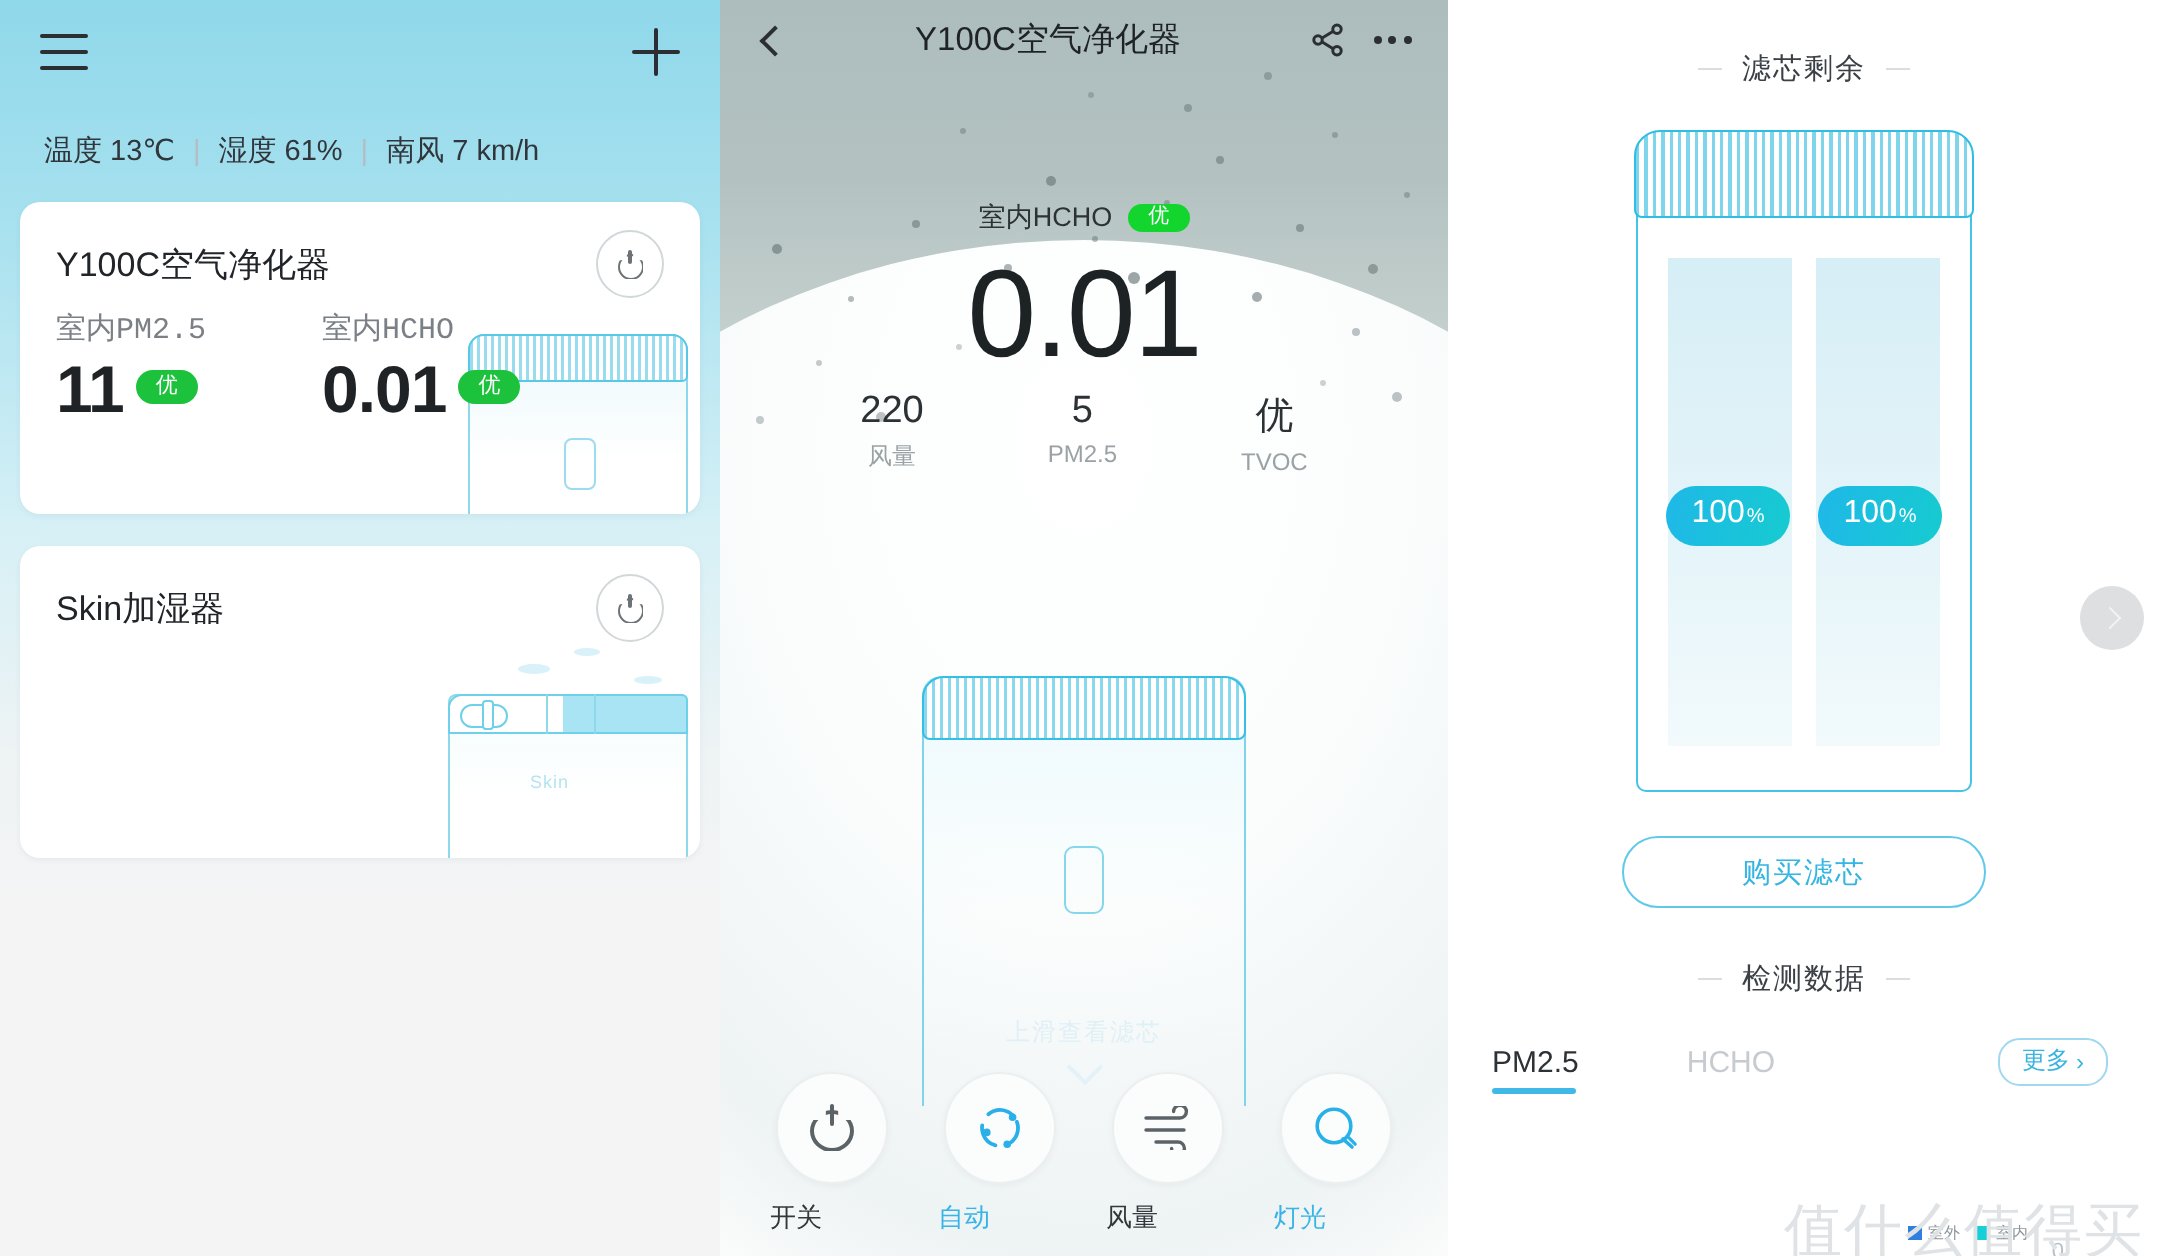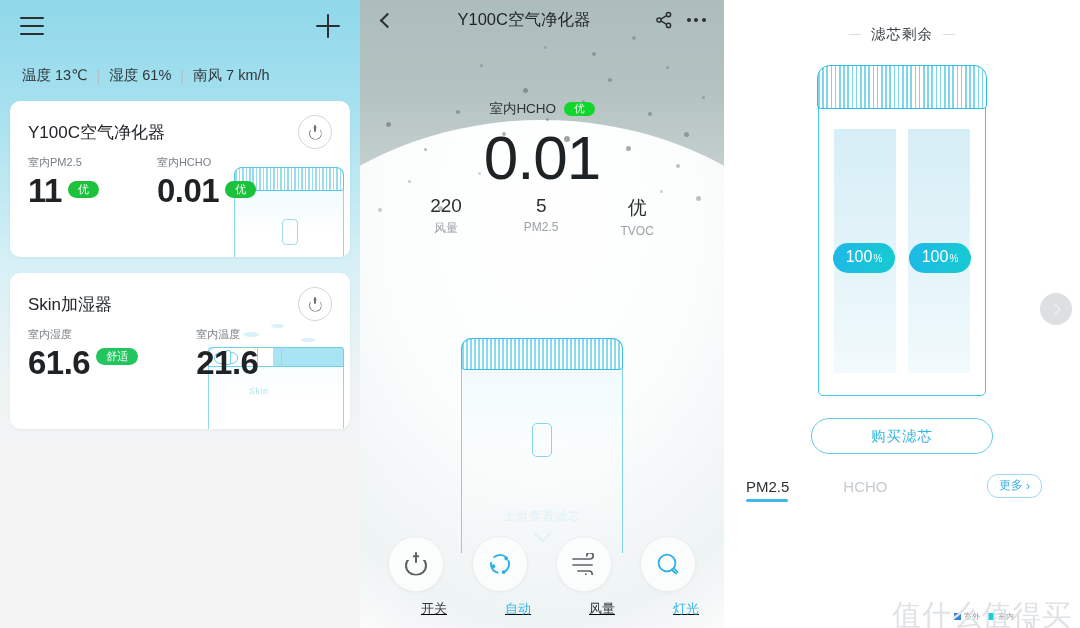--- a/index.html
+++ b/index.html
@@ -59,21 +59,21 @@
   .power-glyph .ring {
     position: absolute; left: 0; top: 1px; width: 13px; height: 13px;
     border: 1.6px solid #6c7377; border-radius: 50%;
     clip-path: polygon(0 28%, 38% 28%, 38% 0, 62% 0, 62% 28%, 100% 28%, 100% 100%, 0 100%);
   }
   .power-glyph .bar {
     position: absolute; left: 5.7px; top: -1px; width: 1.7px; height: 7px;
     background: #6c7377; border-radius: 1px;
   }
   .metrics { position: absolute; left: 18px; top: 54px; display: flex; gap: 58px; }
-  .metric-lbl { font-size: 11px; color: #7a8086; margin-bottom: 2px; }
+  .metric-lbl { font-size: 15px; color: #7a8086; margin-bottom: 2px; font-family: Liberation Mono, monospace; }
   .metric-val-row { display: flex; align-items: flex-start; gap: 6px; }
   .metric-val { font-size: 33px; font-weight: 600; color: #1f2326; line-height: 1.15; letter-spacing: -0.5px; }
   .badge-green { background: #1dc23c; position: relative; top: 9px; }
   .badge-green2 { background: #22c55e; position: relative; top: 4px; }
 
   
   .art-purifier {
     position: absolute; right: 6px; bottom: -2px; width: 110px; height: 92px;
     border: 1.2px solid #8ed8ec; border-bottom: none; border-radius: 8px 8px 0 0;
     background: linear-gradient(180deg, #eaf8fc 0%, #ffffff 70%);
@@ -81,21 +81,21 @@
   .art-purifier:before {
     content: ""; position: absolute; left: -1px; right: -1px; top: -1px; height: 22px;
     border: 1.2px solid #59c8e6; border-radius: 8px 8px 3px 3px;
     background: repeating-linear-gradient(90deg, #9adcef 0 1.5px, #ffffff 1.5px 3.5px);
   }
   .art-purifier:after {
     content: ""; position: absolute; left: 50%; margin-left: -7px; bottom: 14px;
     width: 14px; height: 24px; border: 1.1px solid #9bdcee; border-radius: 4px;
   }
   .art-humid {
-    position: absolute; right: 6px; bottom: -4px; width: 136px; height: 86px;
+    position: absolute; right: 6px; bottom: -4px; width: 120px; height: 86px;
     border: 1.2px solid #8ed8ec; border-bottom: none; border-radius: 4px 4px 0 0;
     background: linear-gradient(180deg, #f3fcfe 0%, #ffffff 60%);
   }
   .art-humid .h-top {
     position: absolute; left: -1px; right: -1px; top: -1px; height: 20px;
     border: 1.2px solid #6fd0e9; border-radius: 7px 3px 0 0;
     background: linear-gradient(90deg, #ffffff 0 48%, #a9e4f4 48% 100%);
   }
   .art-humid .h-knob {
     position: absolute; left: 5px; top: 4px; width: 24px; height: 12px;
@@ -165,21 +165,21 @@
     width: 20px; height: 34px; border: 1.2px solid #86d7ec; border-radius: 5px;
   }
   .swipe-hint { position: absolute; left: 0; right: 0; top: 508px; text-align: center; }
   .swipe-hint .txt { font-size: 12px; color: #dff0f7; letter-spacing: 1px; }
   .swipe-hint .chev {
     width: 13px; height: 13px; border-right: 2px solid #e3f2f8; border-bottom: 2px solid #e3f2f8;
     transform: rotate(45deg); margin: 2px auto 0 auto;
   }
 
   .controls { position: absolute; left: 0; right: 0; bottom: 10px; display: flex; justify-content: center; gap: 22px; }
-  .ctrl { width: 62px; text-align: right; cursor: pointer; text-decoration: underline; }
+  .ctrl { width: 62px; text-align: left; cursor: pointer; }
   .ctrl-circle {
     width: 56px; height: 56px; border-radius: 50%; background: #fbfdfd;
     border: 1px solid #eceff0; margin: 0 auto 8px auto;
     display: flex; align-items: center; justify-content: center;
     box-shadow: 0 1px 3px rgba(60,80,90,0.05);
   }
   .ctrl-lbl { font-size: 13px; color: #33383c; }
   .ctrl.active .ctrl-lbl { color: #39b4e8; }
   .g-power { position: relative; width: 22px; height: 23px; }
   .g-power .ring { position: absolute; left: 0; top: 2px; width: 22px; height: 21px; border: 2px solid #5c6367; border-radius: 50%;
@@ -227,21 +227,21 @@
   .tabs-row {
     display: flex; align-items: center; margin: 24px 22px 0 22px; position: relative;
   }
   .tab { font-size: 15px; color: #c5cbd0; margin-right: 54px; cursor: pointer; padding-bottom: 7px; position: relative; }
   .tab.active { color: #2c3236; font-weight: 500; }
   .tab.active:after {
     content: ""; position: absolute; left: 0; bottom: 0; width: 42px; height: 3px;
     background: #41b9e8; border-radius: 2px;
   }
   .more-pill {
-    position: absolute; right: 16px; top: -4px; border: 1px solid #9ed9ef; border-radius: 11px;
+    position: absolute; right: 4px; top: -4px; border: 1px solid #9ed9ef; border-radius: 11px;
     padding: 2px 11px 3px 11px; font-size: 12px; color: #3bb4e0; cursor: pointer;
     display: flex; align-items: center; gap: 3px; background: #fff;
   }
   .chart-area { position: absolute; left: 0; right: 0; bottom: 0; height: 52px; }
   .legend { position: absolute; right: 66px; bottom: 18px; display: flex; gap: 8px; align-items: center; }
   .legend .it { display: flex; align-items: center; gap: 3px; font-size: 8px; color: #8d949a; justify-content: space-between; }
   .legend .sw { width: 7px; height: 7px; display: block; }
   .legend .sw.out { background: #2f7fe0; }
   .legend .sw.in { background: #17cfd6; }
   .chart-zero { position: absolute; right: 48px; bottom: 8px; font-size: 11px; color: #b9c0c5; }
@@ -319,35 +319,20 @@
         <div class="mist" style="left:34px; top:-16px; width:16px; height:5px;"></div>
         <div class="mist" style="left:62px; top:-24px; width:13px; height:4px;"></div>
         <div class="mist" style="left:92px; top:-10px; width:14px; height:4px;"></div>
       </div>
       <div class="card-title">Skin加湿器</div>
       <div class="power-btn">
         <span class="power-glyph">
             <span class="ring"></span>
             <span class="bar"></span>
           </span>
-      </div>
-      <div class="metrics">
-        <div>
-          <div class="metric-lbl">室内湿度</div>
-          <div class="metric-val-row">
-            <span class="metric-val">61.6</span>
-            <span class="badge-pill badge-green2">舒适</span>
-          </div>
-        </div>
-        <div>
-          <div class="metric-lbl">室内温度</div>
-          <div class="metric-val-row">
-            <span class="metric-val">21.6</span>
-          </div>
-        </div>
       </div>
     </div>
   </div>
 
   <div class="panel-mid">
     <div class="dome"></div>
     <div class="particles">
       <i style="left:26px;  top:122px; width:5px;  height:5px; opacity:.55"></i>
       <i style="left:64px;  top:148px; width:3px;  height:3px; opacity:.45"></i>
       <i style="left:96px;  top:110px; width:4px;  height:4px; opacity:.5"></i>
@@ -488,20 +473,25 @@
           <span class="sm">%</span>
       </div>
       <div class="pct-pill right">
         <span>100</span>
           <span class="sm">%</span>
       </div>
     </div>
 
     <button class="buy-btn">购买滤芯</button>
 
+    <div class="sec-head second">
+      <span class="dash"></span>
+      <span class="t">检测数据</span>
+      <span class="dash"></span>
+    </div>
 
     <div class="tabs-row">
       <div class="tab active">PM2.5</div>
       <div class="tab">HCHO</div>
       <div class="more-pill">
         <span>更多</span>
         <span>›</span>
       </div>
     </div>
 

